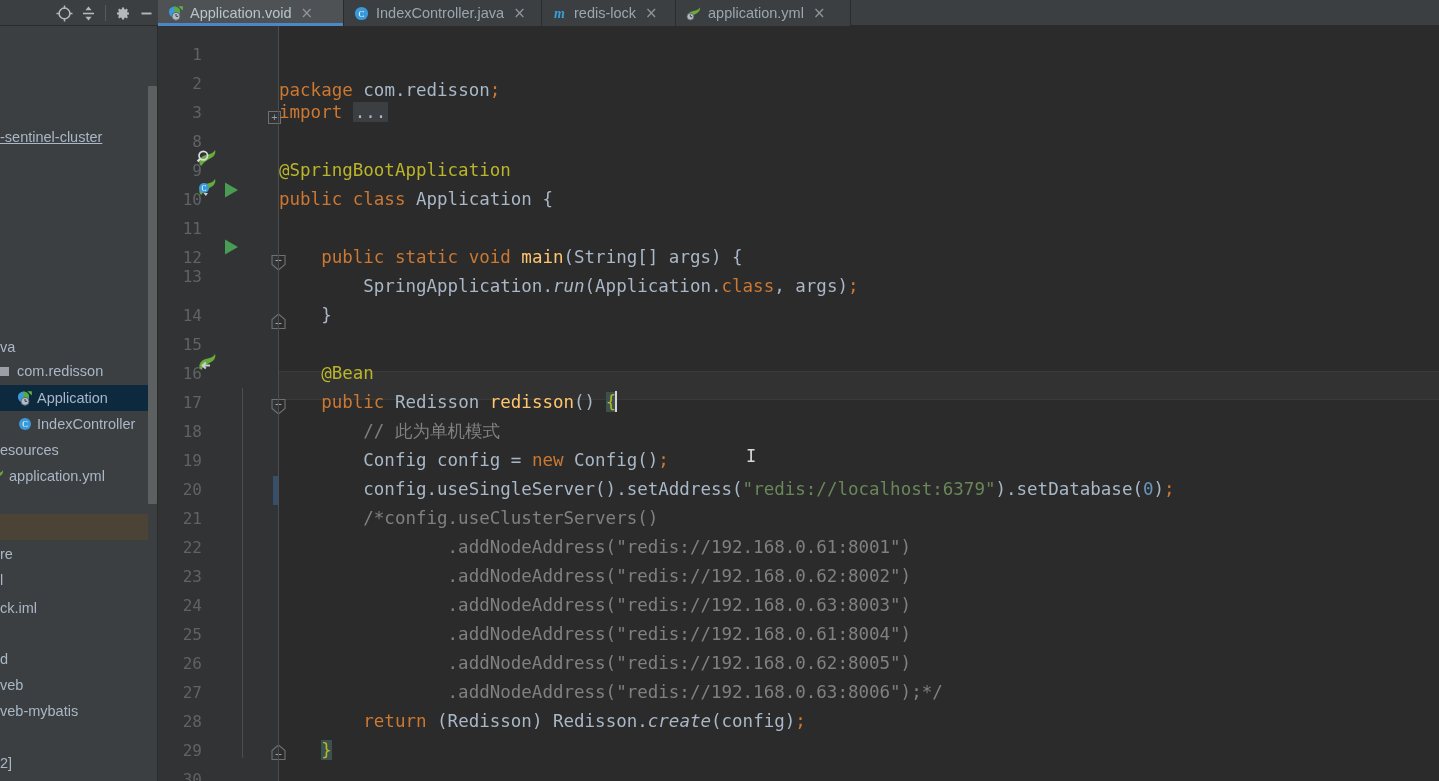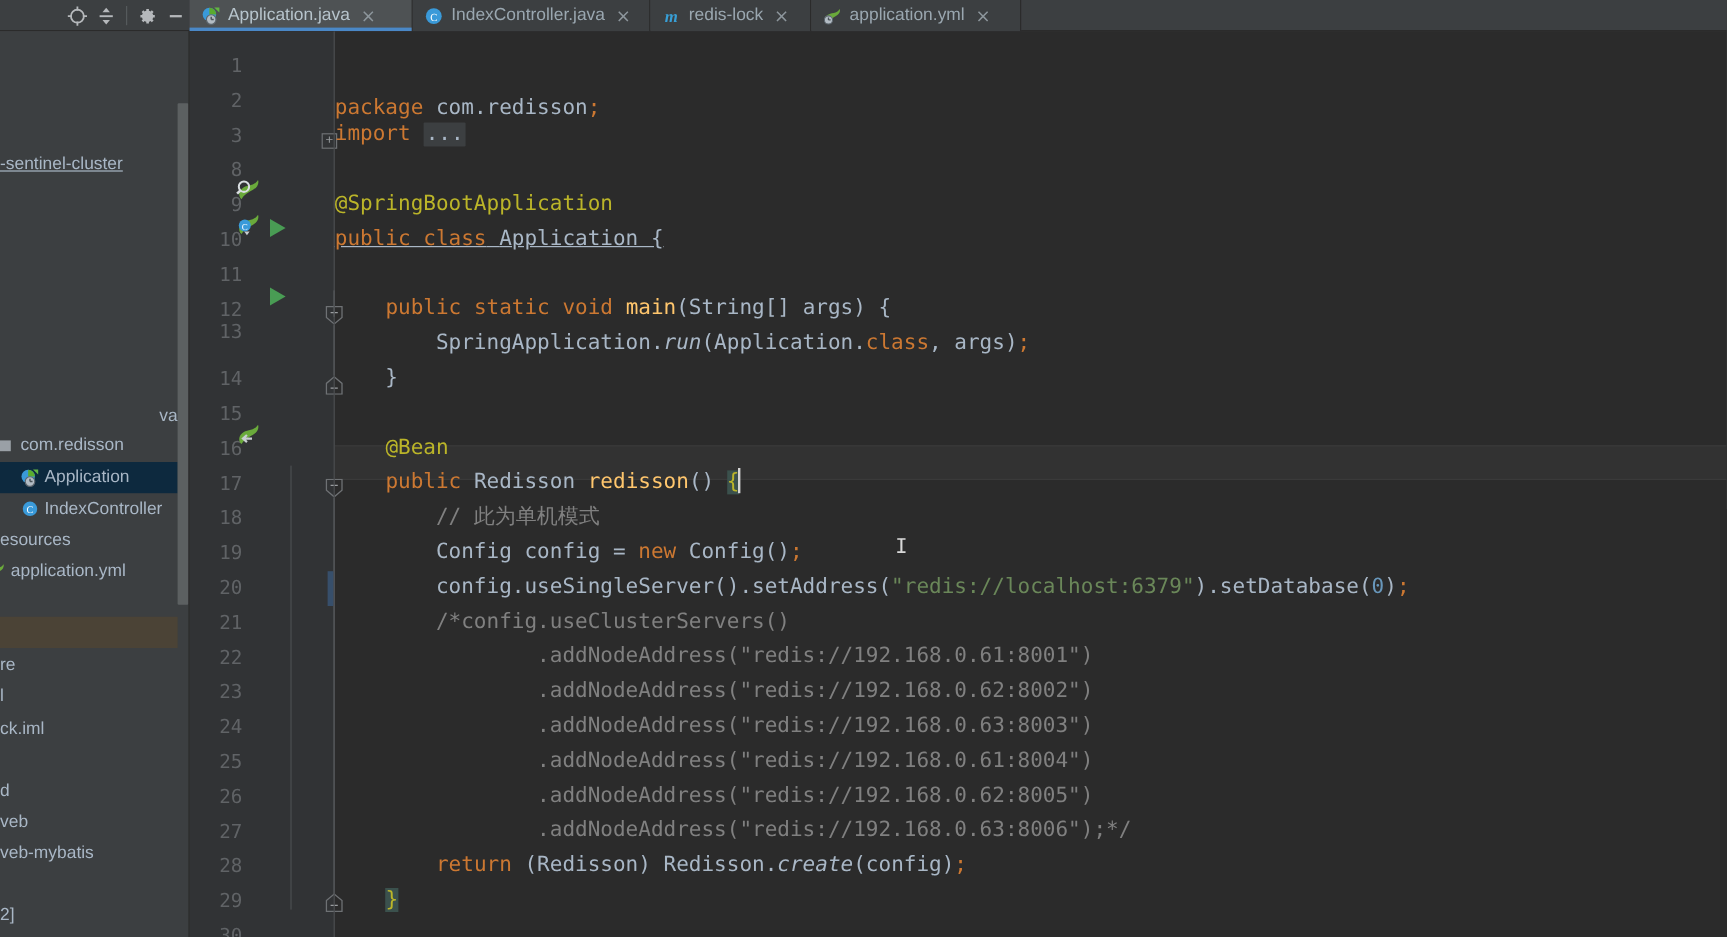--- a/index.html
+++ b/index.html
@@ -248,21 +248,21 @@
       <div class="tab active" style="min-width:186px;">
         <span class="tab-icon">
           <svg width="17" height="17" viewBox="0 0 17 17">
             <circle cx="7.5" cy="7" r="5.6" fill="#3a9ad9"></circle>
             <path d="M7.5 1.4a5.6 5.6 0 0 1 5.6 5.6h-5.6z" fill="#5aab2e"></path>
             <polygon points="11.5,1.2 15.8,1.2 15.8,5.4" fill="#62b543"></polygon>
             <circle cx="9" cy="11.3" r="4" fill="#b3bcc4" stroke="#5d666e" stroke-width="1"></circle>
             <path d="M9 8.9v2.4M9 11.3h2.1" stroke="#4a5258" stroke-width="1.2" fill="none"></path>
           </svg>
         </span>
-        <span class="tab-label">Application.java</span>
+        <span class="tab-label">Application.void</span>
         <span class="tab-close">×</span>
       </div>
 
       <div class="tab" style="min-width:198px;">
         <span class="tab-icon">
           <svg width="17" height="17" viewBox="0 0 17 17">
             <circle cx="8.5" cy="8.5" r="6.6" fill="#3a9ad9"></circle>
             <text x="8.5" y="12.3" font-size="9" font-family="Liberation Serif, serif" fill="#ffffff" text-anchor="middle">C</text>
           </svg>
         </span>
@@ -294,21 +294,21 @@
 
     </div>
   </div>
 
   <div class="sidebar">
 
     <div class="tree-row" style="top:98px; padding-left:0;text-decoration:underline;">
       <span class="tlabel">-sentinel-cluster</span>
     </div>
 
-    <div class="tree-row" style="top:308px;justify-content:flex-end;">
+    <div class="tree-row" style="top:308px;">
       <span class="tlabel">va</span>
     </div>
 
     <div class="tree-row" style="top:332px;">
       <span class="ticon" style="margin-left:-4px;">
         <svg width="15" height="15" viewBox="0 0 15 15">
           <rect x="2" y="3" width="10" height="9" fill="#9aa0a6"></rect>
         </svg>
       </span>
       <span class="tlabel">com.redisson</span>
@@ -483,21 +483,21 @@
 
     <div class="gutter-sep"></div>
 
     <div class="code-layer">
 
       <div class="cline" style="top:14px;margin-top:36px;"><span class="kw">package</span> <span class="plain">com.redisson</span><span class="kw">;</span></div>
       <div class="cline" style="top:43px;"></div>
       <div class="cline" style="top:72px;"><span class="kw">import</span> <span class="plain import-fold">...</span></div>
       <div class="cline" style="top:101px;"></div>
       <div class="cline" style="top:130px;"><span class="anno">@SpringBootApplication</span></div>
-      <div class="cline" style="top:159px;text-decoration:underline;"><span class="kw">public class</span> <span class="plain">Application {</span></div>
+      <div class="cline" style="top:159px;"><span class="kw">public class</span> <span class="plain">Application {</span></div>
       <div class="cline" style="top:188px;"></div>
       <div class="cline" style="top:217px;"><span class="plain">    </span><span class="kw">public static void</span> <span class="fn">main</span><span class="plain">(String[] args) {</span></div>
       <div class="cline" style="top:246px;"><span class="plain">        SpringApplication.</span><span class="plain ital">run</span><span class="plain">(Application.</span><span class="kw">class</span><span class="plain">, args)</span><span class="kw">;</span></div>
       <div class="cline" style="top:275px;"><span class="plain">    }</span></div>
       <div class="cline" style="top:304px;"></div>
       <div class="cline" style="top:333px;"><span class="plain">    </span><span class="anno">@Bean</span></div>
       <div class="cline" style="top:362px;"><span class="plain">    </span><span class="kw">public</span> <span class="plain">Redisson</span> <span class="fn">redisson</span><span class="plain">()</span> <span class="anno brace-hl">{</span><span class="caret"></span></div>
       <div class="cline" style="top:420px;"><span class="plain">        Config config = </span><span class="kw">new</span><span class="plain"> Config()</span><span class="kw">;</span></div>
       <div class="cline" style="top:391px;"><span class="cmt">        // 此为单机模式</span></div>
       <div class="cline" style="top:449px;"><span class="plain">        config.useSingleServer().setAddress(</span><span class="str">"redis://localhost:6379"</span><span class="plain">).setDatabase(</span><span class="num">0</span><span class="plain">)</span><span class="kw">;</span></div>

